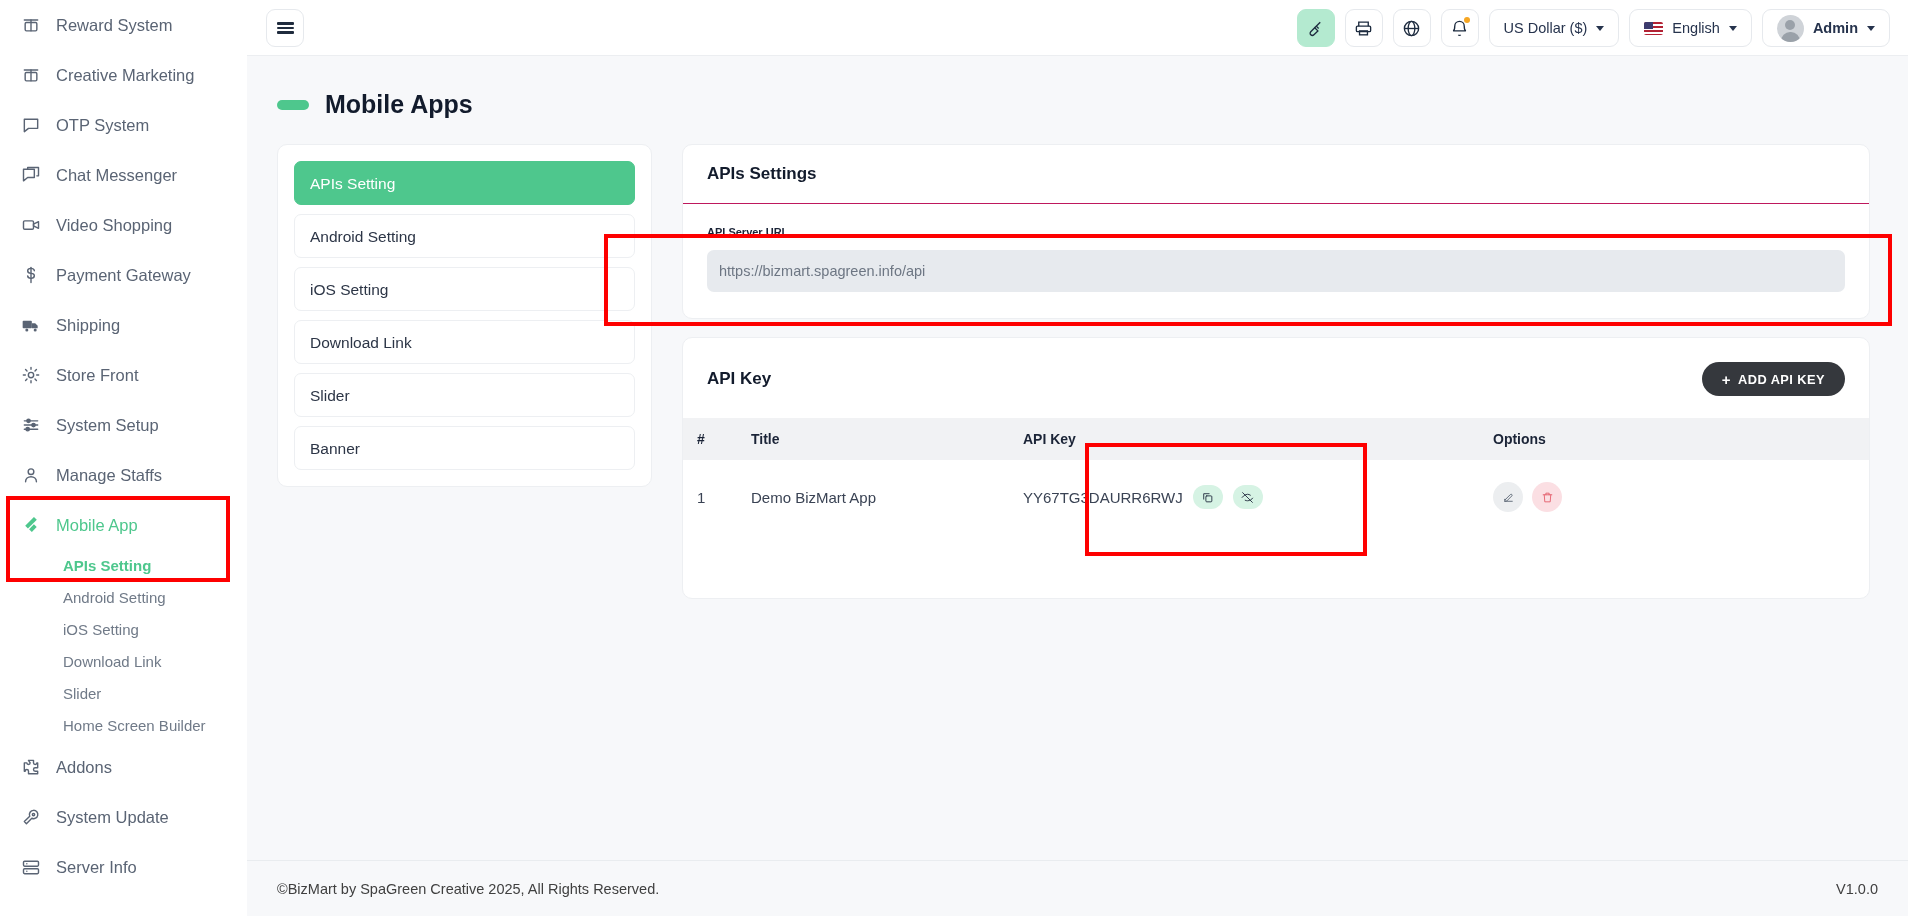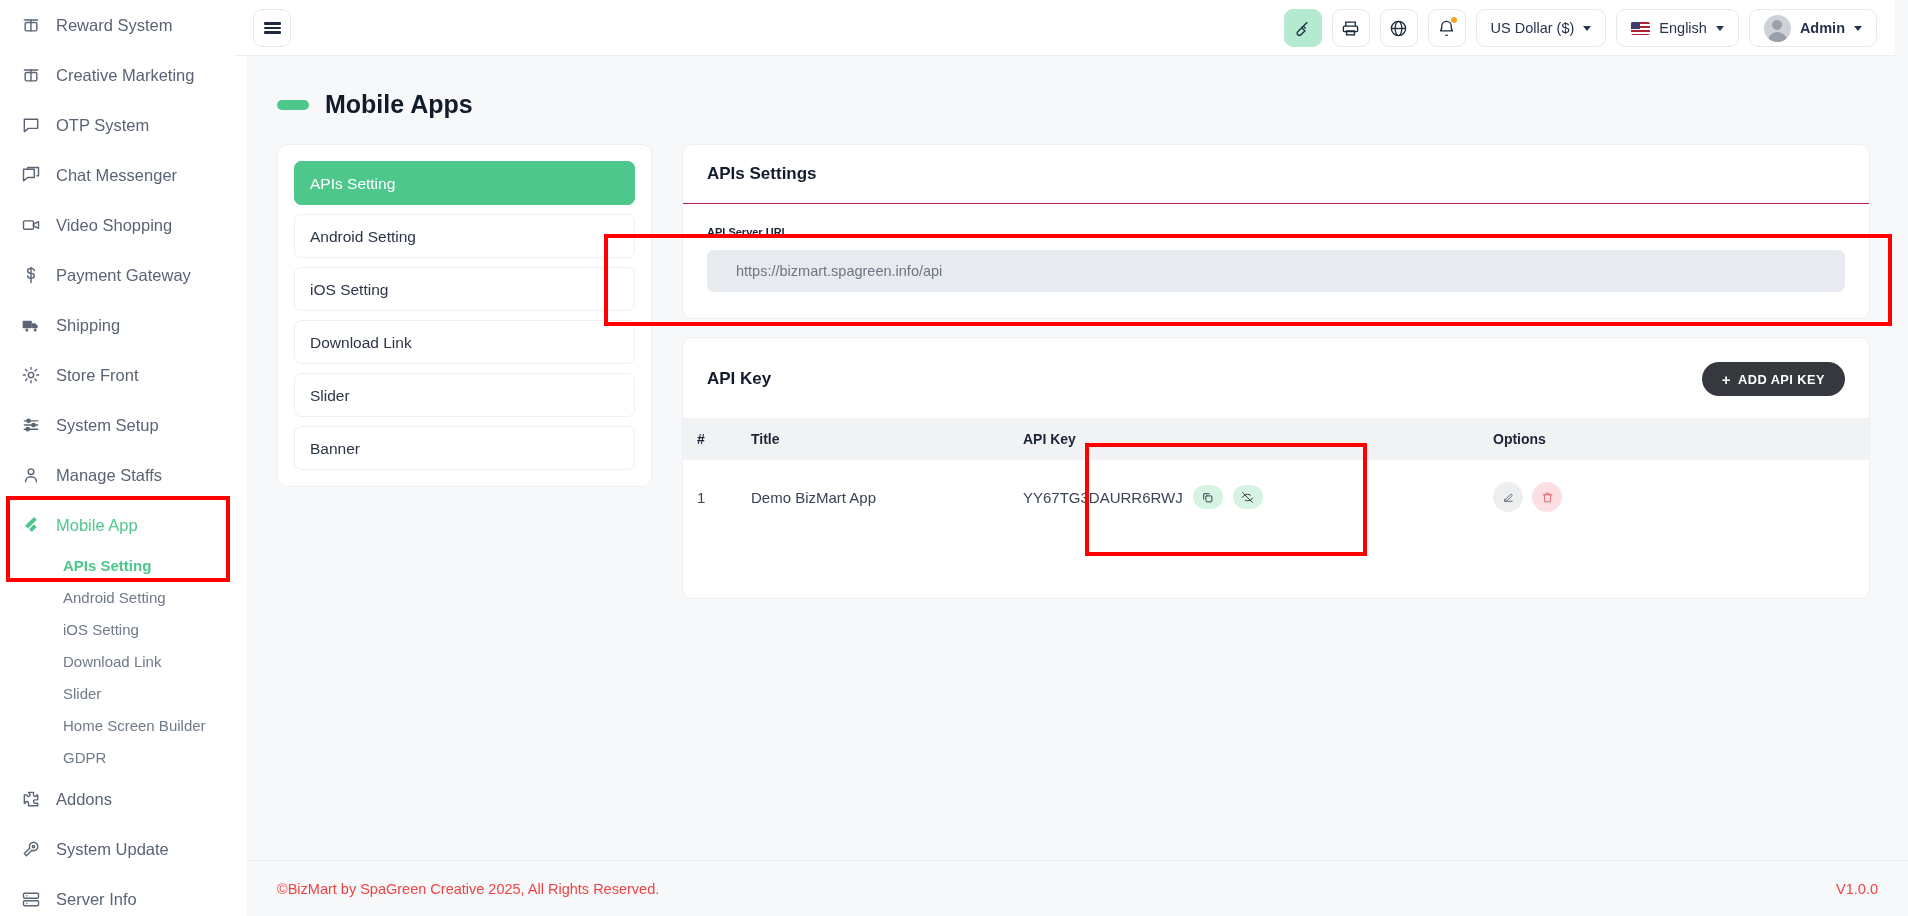--- a/index.html
+++ b/index.html
@@ -44,21 +44,21 @@
 
   
   #mobile-app-hl {
     position: absolute; left: 6px; top: 496px;
     width: 224px; height: 86px;
     border: 4px solid #fe0000; pointer-events: none; z-index: 5;
   }
 
   
   #header {
-    position: absolute; left: 234px; top: 0;
+    position: absolute; left: 247px; top: 0;
     width: 1661px; height: 56px;
     background: #ffffff; border-bottom: 1px solid #eceef1;
   }
   #hamburger {
     position: absolute; left: 19px; top: 9px;
     width: 38px; height: 38px;
     border: 1px solid #e6e9ed; border-radius: 9px;
     background: #fff; display: flex; align-items: center; justify-content: center;
     cursor: pointer;
   }
@@ -112,21 +112,21 @@
 
   #right-col { flex: 1 1 auto; min-width: 0; }
 
   
   #apis-card { margin-bottom: 18px; overflow: hidden; }
   .card-head { padding: 19px 24px; font-size: 17px; font-weight: bold; color: #121b2c; border-bottom: 1px solid #be185d; }
   .card-body { padding: 22px 24px 26px 24px; }
   .fld-label { font-size: 11px; font-weight: bold; color: #1b2437; margin-bottom: 12px; }
   .fld-input {
     height: 42px; line-height: 42px; background: #e7eaee; border-radius: 7px;
-    padding: 0 29px; color: #6d7683; font-size: 14.5px; border: none; width: 100%;
+    padding: 0 12px; color: #6d7683; font-size: 14.5px; border: none; width: 100%;
     font-family: "Liberation Sans", sans-serif;
   }
 
   
   #apiurl-hl {
     position: absolute; left: 604px; top: 234px;
     width: 1288px; height: 92px;
     border: 4px solid #fe0000; pointer-events: none; z-index: 6;
   }
 
@@ -167,21 +167,21 @@
     position: absolute; left: 1085px; top: 443px;
     width: 282px; height: 113px;
     border: 4px solid #fe0000; pointer-events: none; z-index: 6;
   }
 
   
   #footer {
     position: absolute; left: 247px; top: 860px; width: 1661px; height: 56px;
     background:#f7f8fa; border-top: 1px solid #e9ecef;
     display:flex; align-items:center; justify-content:space-between;
-    padding: 0 30px 0 30px; color:#ef4444; font-size: 14.5px;
+    padding: 0 30px 0 30px; color:#404040; font-size: 14.5px;
   }
 </style>
 </head>
 <body>
 
 <div id="sidebar">
   <div id="sidebar-nav">
       <div class="nav-item">
         <span class="nic">
           <svg width="20" height="20" viewBox="0 0 24 24" fill="none" stroke="currentColor" stroke-width="1.7" stroke-linecap="round" stroke-linejoin="round">
@@ -293,21 +293,20 @@
         </span>
         <span class="nlabel">Mobile App</span>
         <span class="chev">⌄</span>
       </div>
       <div class="subnav-item active">APIs Setting</div>
       <div class="subnav-item">Android Setting</div>
       <div class="subnav-item">iOS Setting</div>
       <div class="subnav-item">Download Link</div>
       <div class="subnav-item">Slider</div>
       <div class="subnav-item">Home Screen Builder</div>
-      <div class="subnav-item">GDPR</div>
       <div class="nav-item">
         <span class="nic">
           <svg width="20" height="20" viewBox="0 0 24 24" fill="none" stroke="currentColor" stroke-width="1.7" stroke-linecap="round" stroke-linejoin="round">
             <path d="M9 4h6v3a2 2 0 104 0h1v6h-3a2 2 0 100 4h3v3H9v-3a2 2 0 10-4 0H4V7h3a2 2 0 104 0z"></path>
           </svg>
         </span>
         <span class="nlabel">Addons</span>
         <span class="chev">›</span>
       </div>
       <div class="nav-item">

